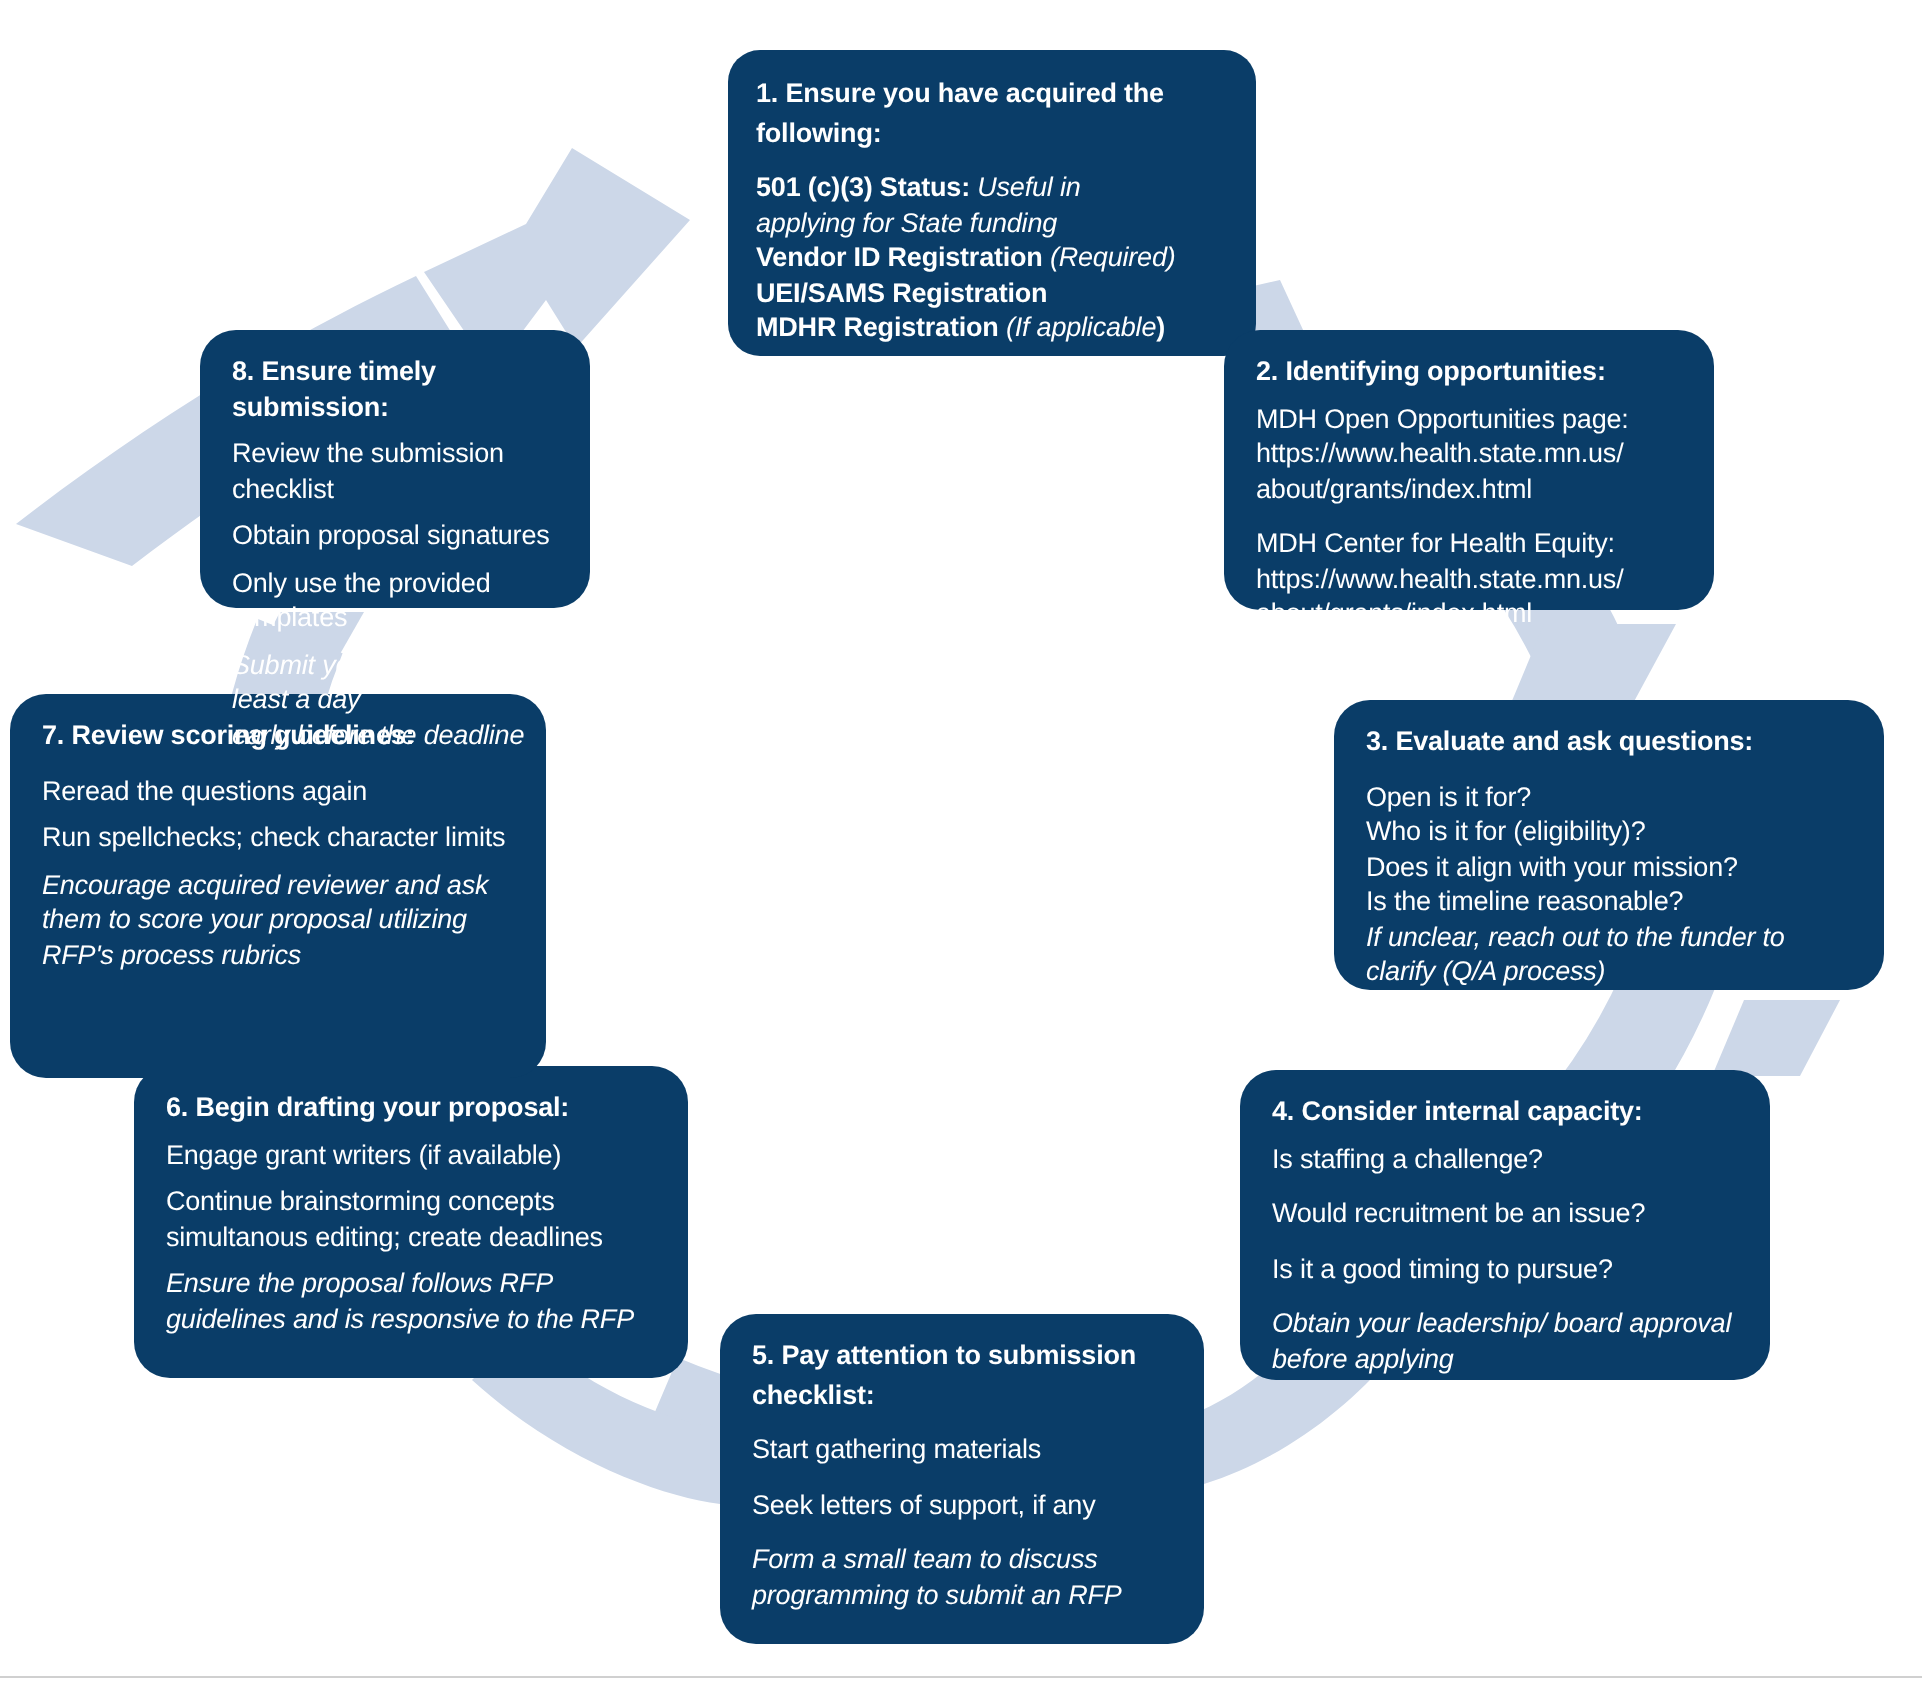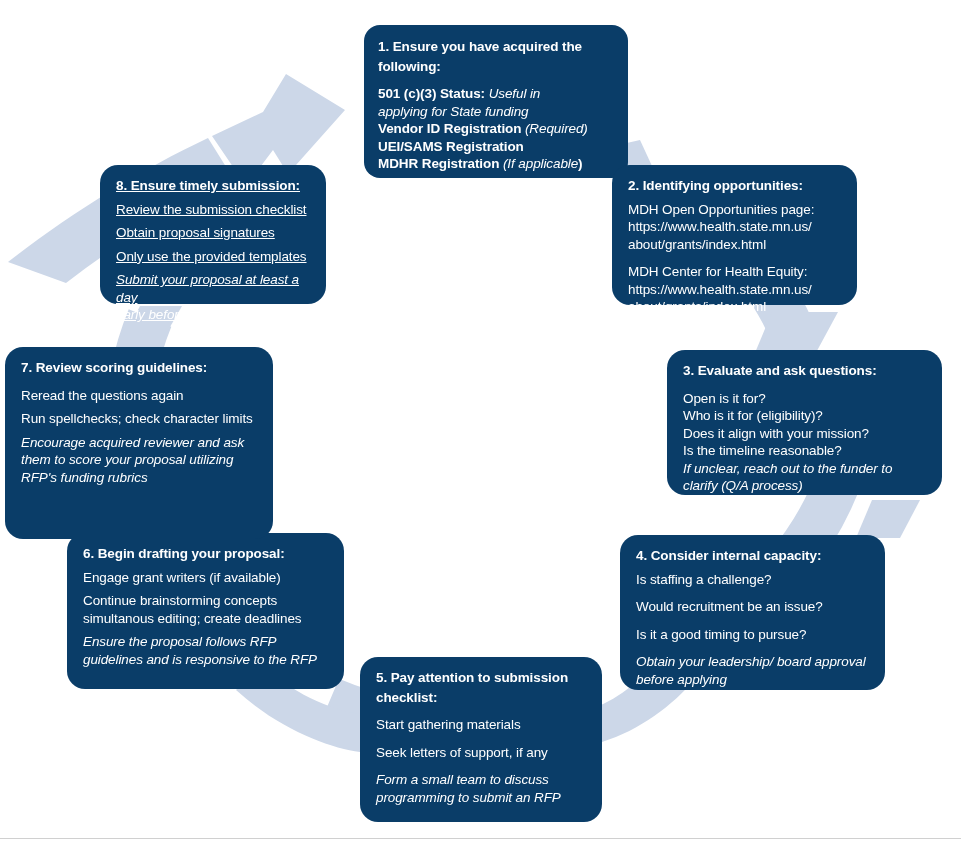--- a/index.html
+++ b/index.html
@@ -43,21 +43,21 @@
   .bold{font-weight:bold;}
 
   
   #box1{left:364px;top:25px;width:264px;height:153px;border-radius:16px;padding:13px 14px;}
   #box2{left:612px;top:165px;width:245px;height:140px;}
   #box3{left:667px;top:350px;width:275px;height:145px;}
   #box4{left:620px;top:535px;width:265px;height:155px;}
   #box5{left:360px;top:657px;width:242px;height:165px;}
   #box6{left:67px;top:533px;width:277px;height:156px;}
   #box7{left:5px;top:347px;width:268px;height:192px;}
-  #box8{left:100px;top:165px;width:226px;height:139px;text-decoration:underline;}
+  #box8{left:100px;top:165px;width:195px;height:139px;}
 
   .bottom-rule{
     position:absolute;left:0;top:838px;width:961px;height:1px;
     background:#d0d0d0;z-index:3;
   }
 </style>
 </head>
 <body>
 
 <div id="stage">
@@ -181,21 +181,21 @@
     <div class="step-line italic gap-sm">Ensure the proposal follows RFP</div>
     <div class="step-line italic">guidelines and is responsive to the RFP</div>
   </div>
 
   <div class="step-box" id="box7">
     <div class="step-title">7. Review scoring guidelines:</div>
     <div class="step-line gap-md">Reread the questions again</div>
     <div class="step-line gap-sm">Run spellchecks; check character limits</div>
     <div class="step-line italic gap-sm">Encourage acquired reviewer and ask</div>
     <div class="step-line italic">them to score your proposal utilizing</div>
-    <div class="step-line italic">RFP's funding rubrics</div>
+    <div class="step-line italic">RFP's process rubrics</div>
   </div>
 
   <div class="step-box" id="box8">
     <div class="step-title">8. Ensure timely submission:</div>
     <div class="step-line gap-sm">Review the submission checklist</div>
     <div class="step-line gap-sm">Obtain proposal signatures</div>
     <div class="step-line gap-sm">Only use the provided templates</div>
     <div class="step-line italic gap-sm">Submit your proposal at least a day</div>
     <div class="step-line italic">early before the deadline</div>
   </div>

